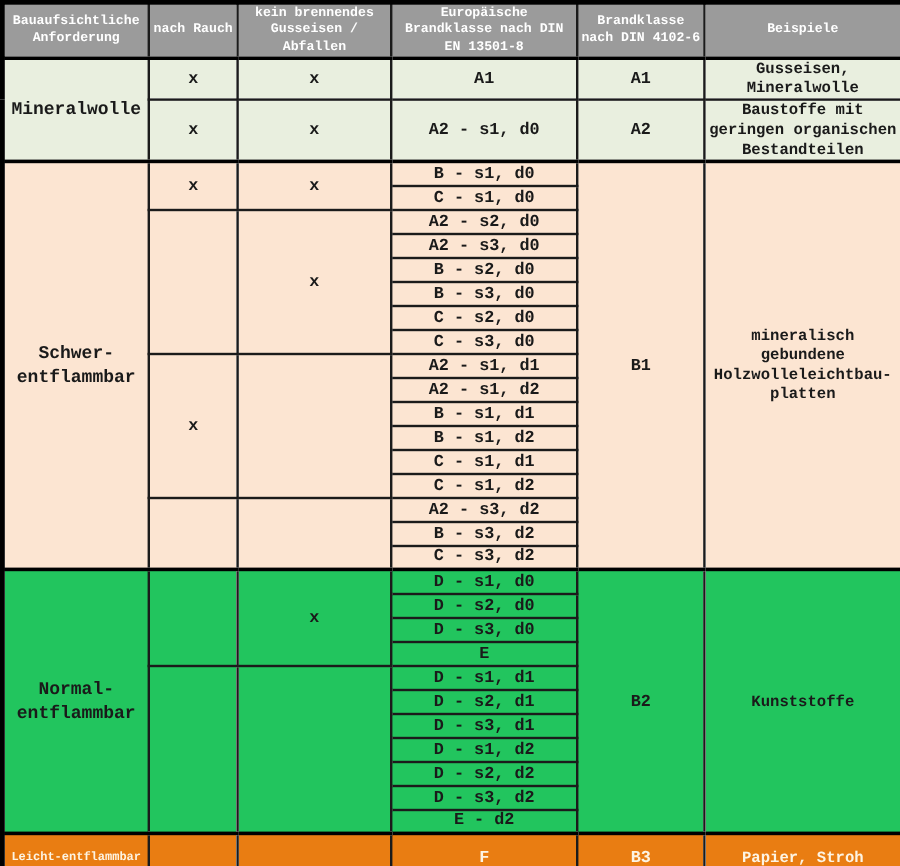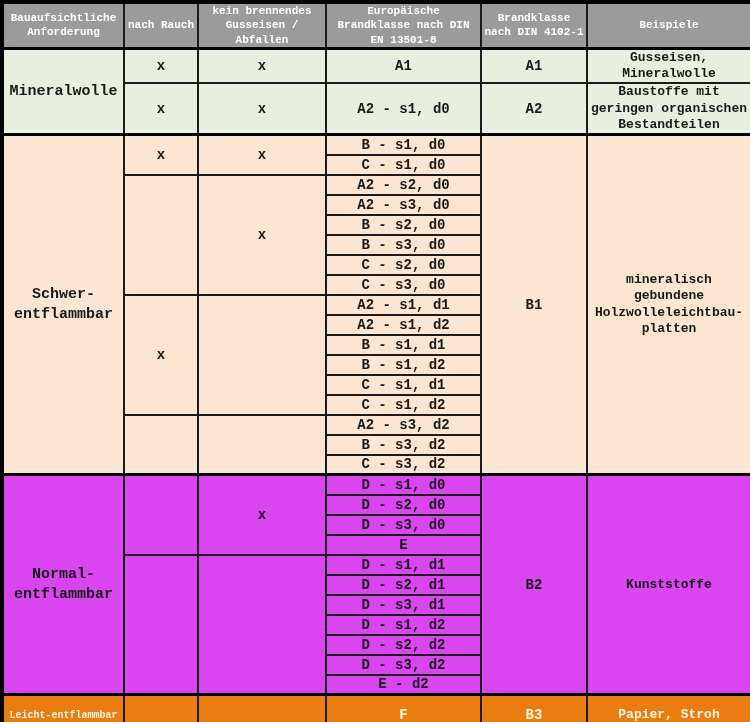--- a/index.html
+++ b/index.html
@@ -30,21 +30,21 @@
   th.hdr{
     background:#9b9b9b;
     color:#ffffff;
     font-size:11px;
     line-height:1.3;
     border-bottom:3px solid #000000;
   }
   
   .sec-green{background:#e9efdf;}
   .sec-peach{background:#fce5d2;}
-  .sec-orange{background:#d946ef;}
+  .sec-orange{background:#22c55e;}
   .sec-dkorange{background:#e97d12;color:#fdf4e3;}
   
   .tsec{border-top:3px solid #000000;}
   
   tr.rh  {height:41px;}
   tr.ra1 {height:23px;}
   tr.ra2 {height:41px;}
   tr.rs  {height:20px;}
   tr.rn  {height:20px;}
   tr.rl  {height:42px;}
@@ -69,21 +69,21 @@
         <col style="width:106px">
         <col style="width:165px">
   </colgroup>
 
   <tbody>
         <tr class="rh">
     <th class="hdr">Bauaufsichtliche Anforderung</th>
     <th class="hdr">nach Rauch</th>
     <th class="hdr">kein brennendes Gusseisen / Abfallen</th>
     <th class="hdr">Europäische Brandklasse nach DIN EN 13501-8</th>
-    <th class="hdr">Brandklasse nach DIN 4102-1</th>
+    <th class="hdr">Brandklasse nach DIN 4102-6</th>
     <th class="hdr">Beispiele</th>
   </tr>
 
   <tr class="ra1">
     <td class="grp sec-green tsec" rowspan="2">Mineralwolle</td>
     <td class="x sec-green tsec">x</td>
     <td class="x sec-green tsec">x</td>
     <td class="eu sec-green tsec">A1</td>
     <td class="din sec-green tsec">A1</td>
     <td class="bsp sec-green tsec">Gusseisen, Mineralwolle</td>

